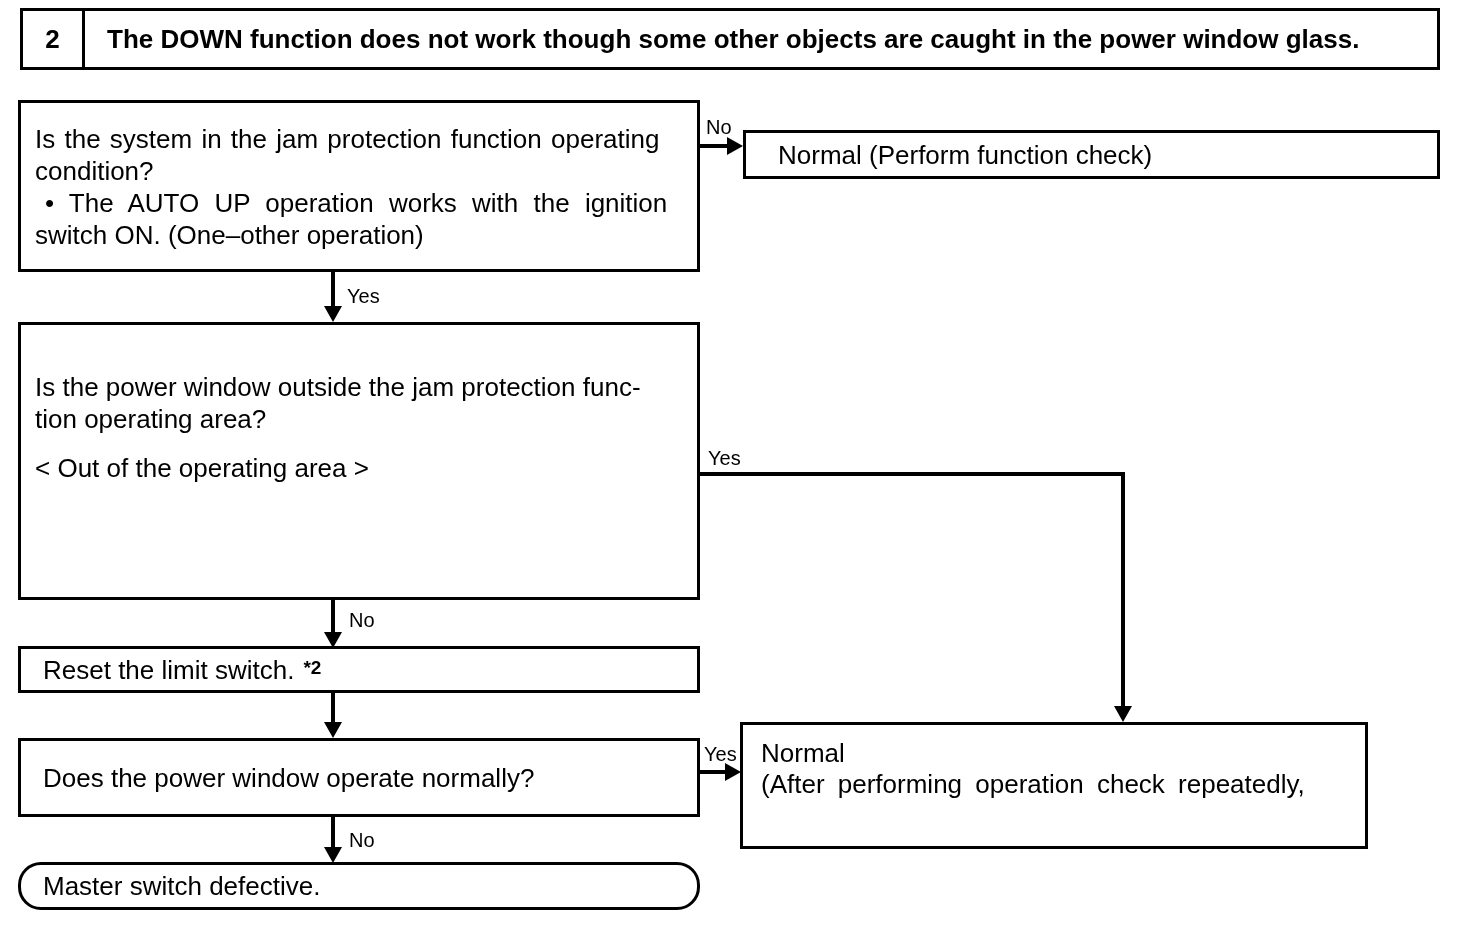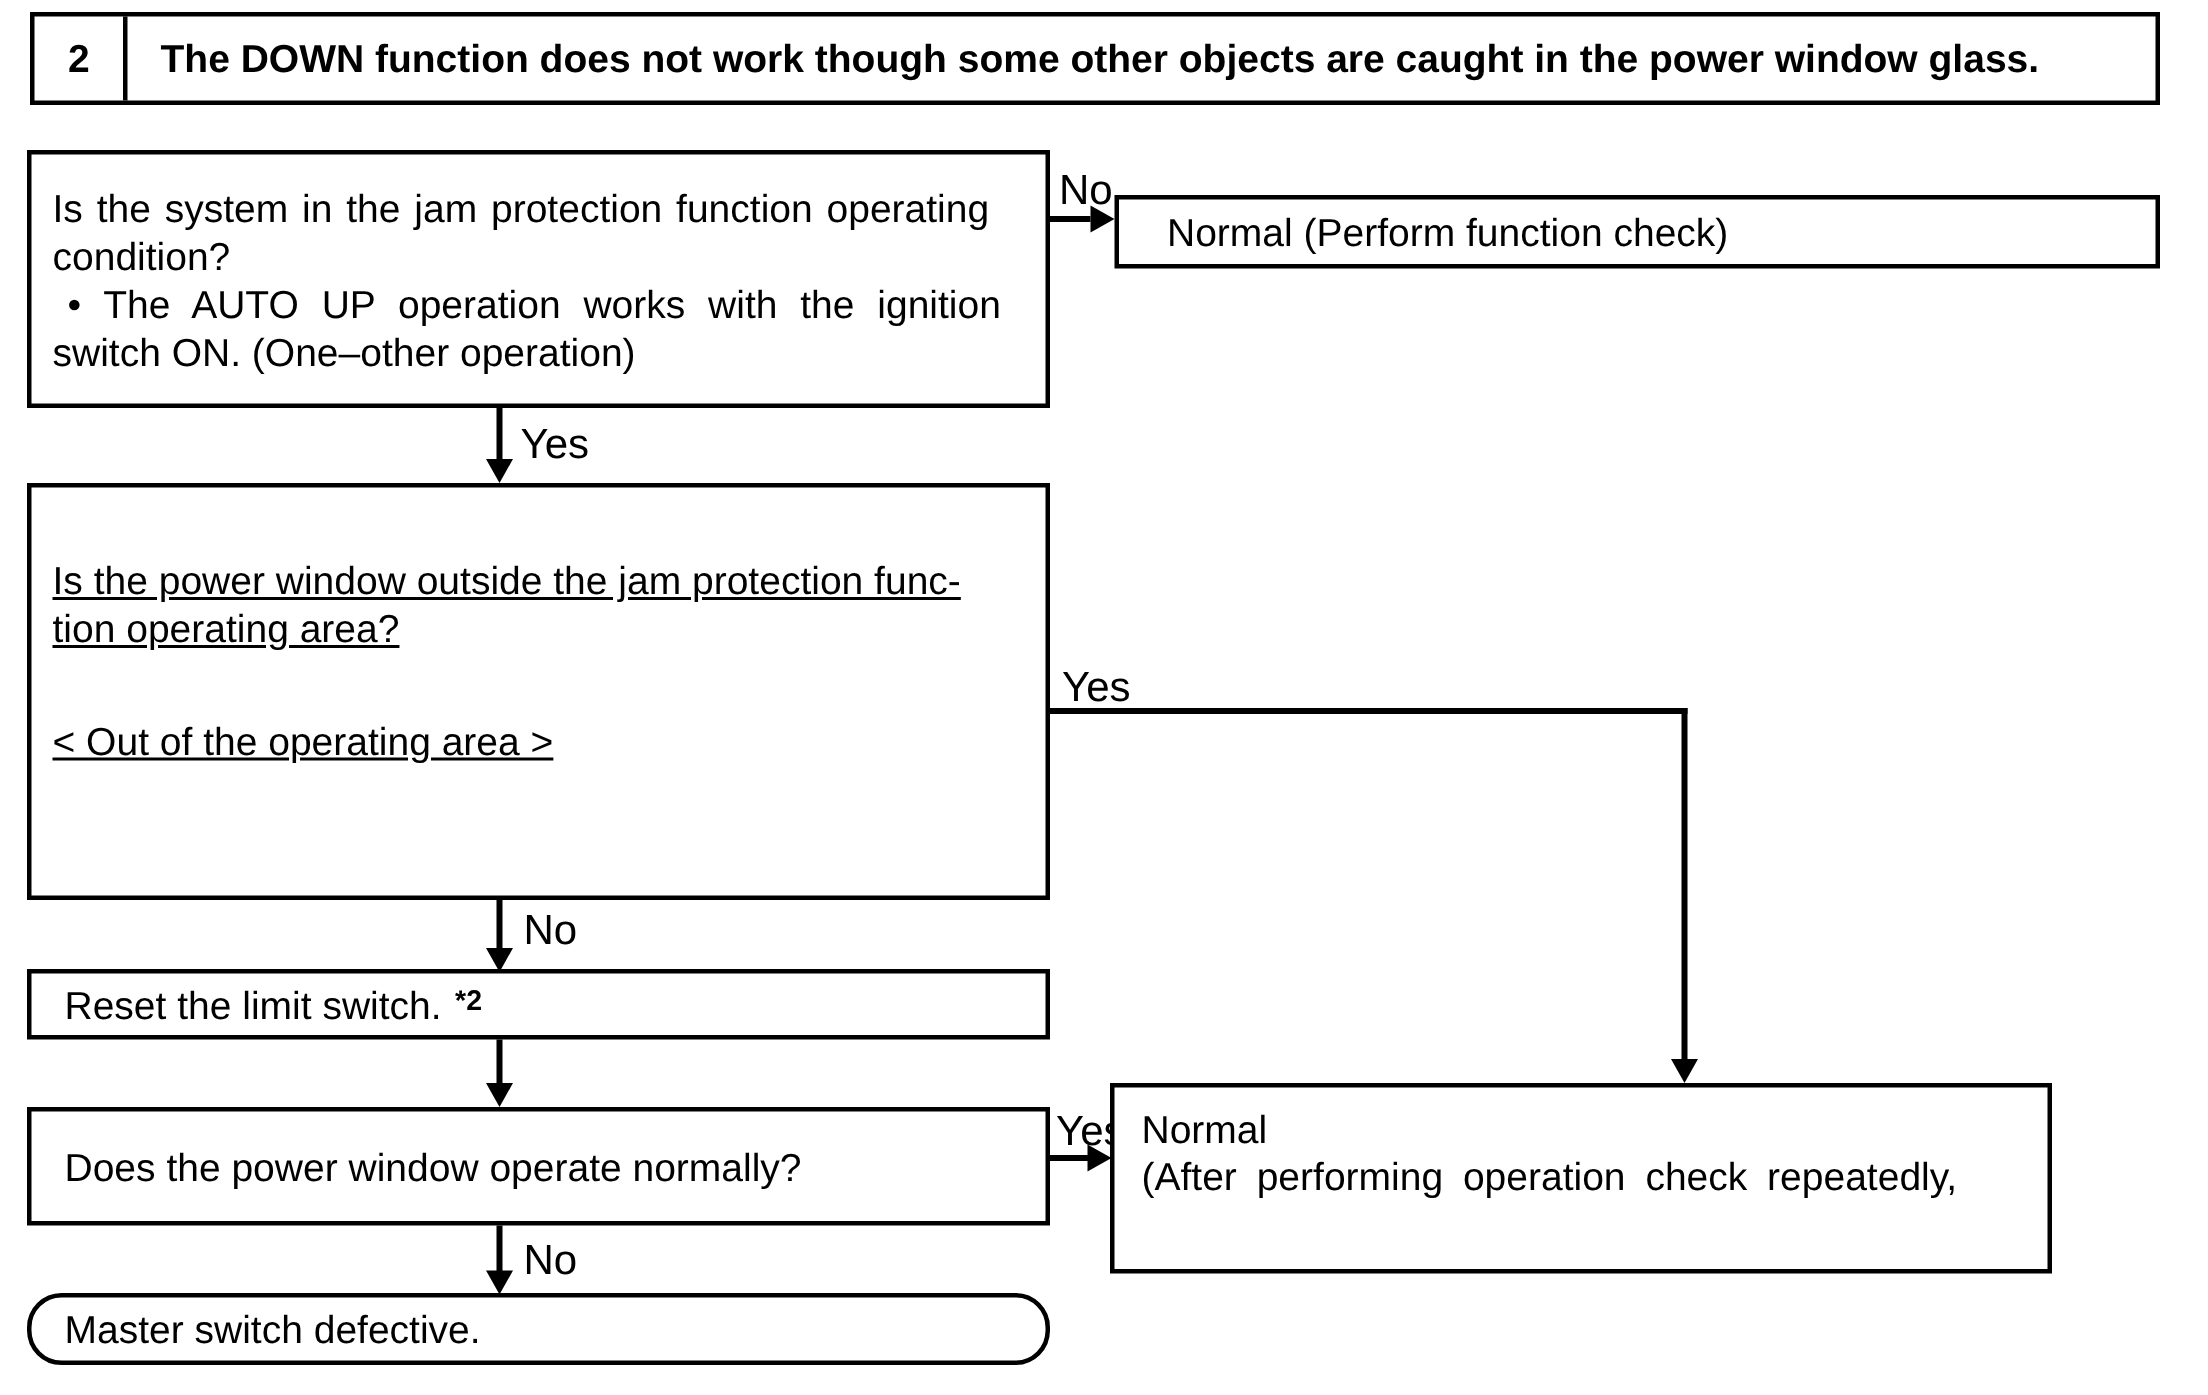--- a/index.html
+++ b/index.html
@@ -18,37 +18,37 @@
   .arrow-down {
     position: absolute; width: 0; height: 0;
     border-left: 9px solid transparent; border-right: 9px solid transparent;
     border-top: 16px solid #000;
   }
   .arrow-right {
     position: absolute; width: 0; height: 0;
     border-top: 9px solid transparent; border-bottom: 9px solid transparent;
     border-left: 16px solid #000;
   }
-  .lbl { position: absolute; font-size: 28px; line-height: 28px; white-space: nowrap; }
+  .lbl { position: absolute; font-size: 20px; line-height: 28px; white-space: nowrap; }
 
   
   .hdr { position: absolute; left: 20px; top: 8px; width: 1420px; height: 62px;
          border: 3px solid #000; display: flex; }
   .hdr-num { width: 62px; border-right: 3px solid #000; display: flex;
              align-items: center; justify-content: center; font-weight: bold; }
   .hdr-title { flex: 1; display: flex; align-items: center; padding-left: 22px;
                font-weight: bold; white-space: nowrap; }
 
   
   .box-a { left: 18px; top: 100px; width: 682px; height: 172px; padding: 20px 4px 0 14px; }
   .box-a .ws1 { word-spacing: 2px; }
   .box-a .bullet-line { padding-left: 10px; word-spacing: 8px; }
   .normal-1 { left: 743px; top: 130px; width: 697px; height: 49px; padding-left: 32px; }
-  .box-b { left: 18px; top: 322px; width: 682px; height: 278px; padding: 46px 4px 0 14px; text-decoration: underline; }
-  .box-b .p2 { margin-top: 43px; }
+  .box-b { left: 18px; top: 322px; width: 682px; height: 278px; padding: 46px 4px 0 14px; }
+  .box-b .p2 { margin-top: 17px; }
   .box-c { left: 18px; top: 646px; width: 682px; height: 47px; padding-left: 22px; }
   .box-c sup { font-size: 19px; line-height: 0; margin-left: 9px; position: relative; top: -2px; font-weight: bold; }
   .box-d { left: 18px; top: 738px; width: 682px; height: 79px; padding-left: 22px; }
   .normal-2 { left: 740px; top: 722px; width: 628px; height: 127px; padding: 13px 4px 0 18px; line-height: 31px; }
   .normal-2 .ws2 { word-spacing: 6px; }
   .box-e { left: 18px; top: 862px; width: 682px; height: 48px; padding-left: 22px; border-radius: 23px; }
 
   
   .no1-line  { left: 700px; top: 144px; width: 27px; height: 4px; }
   .no1-head  { left: 727px; top: 137px; }

